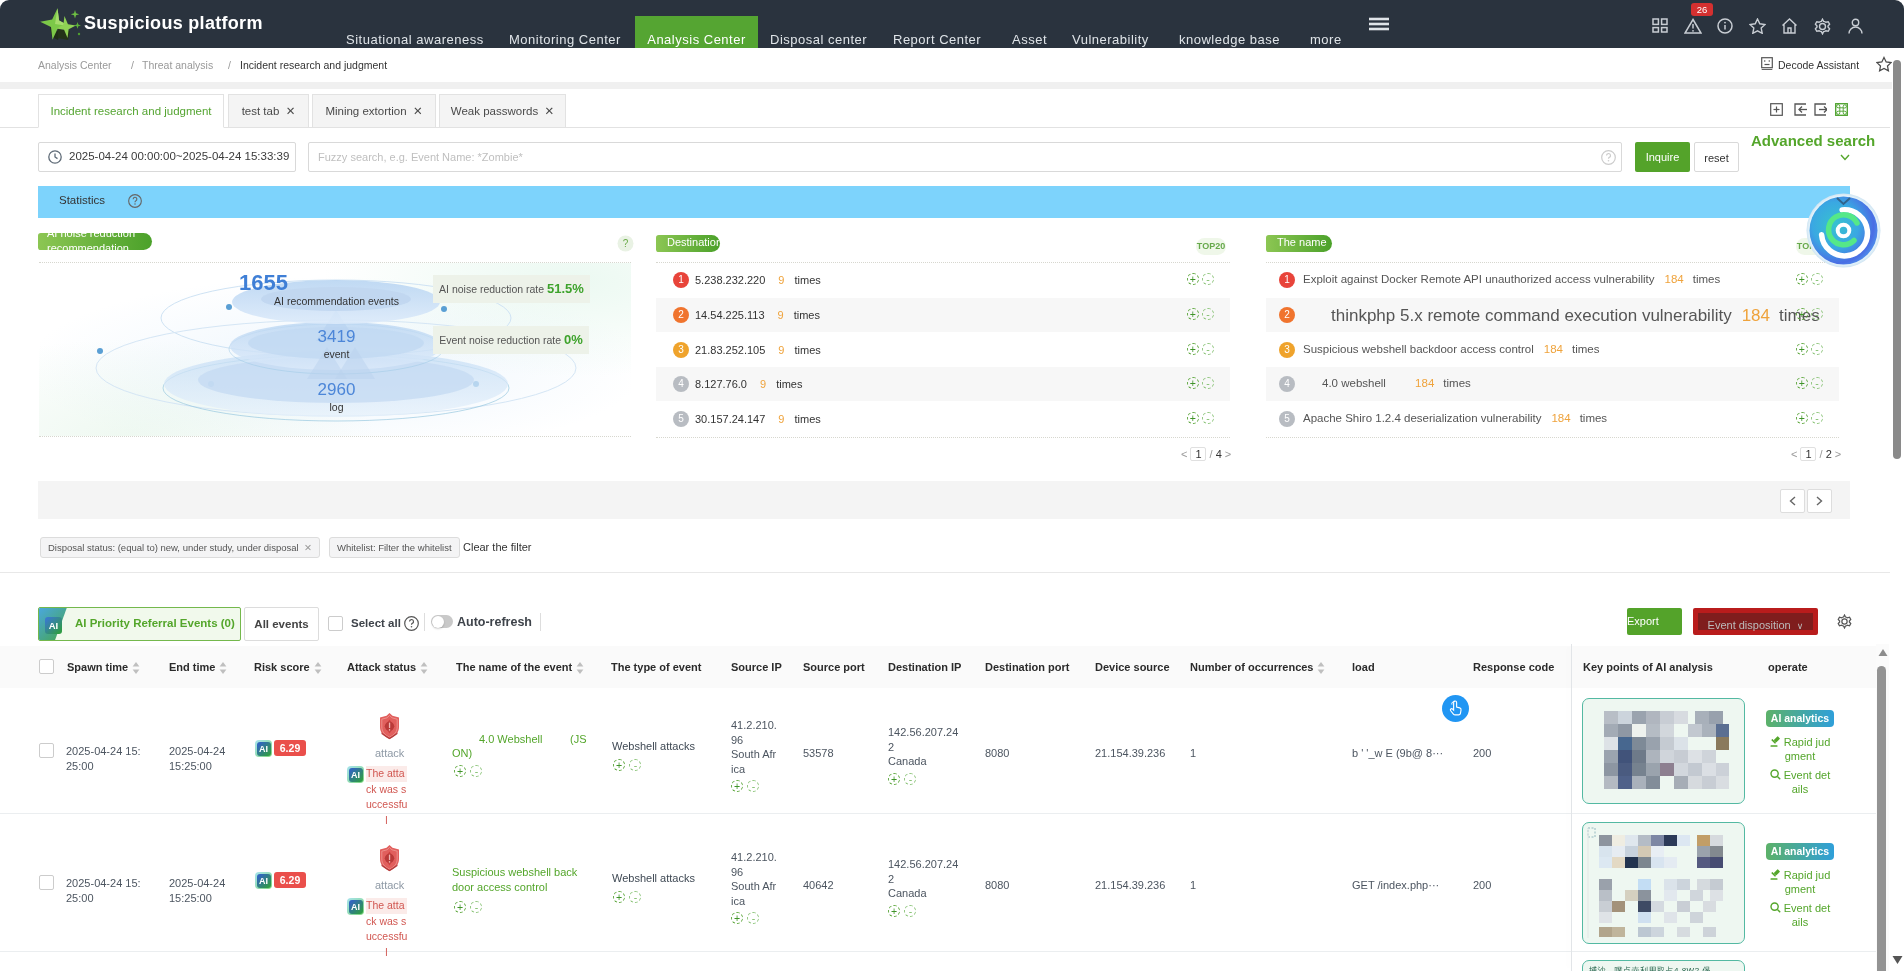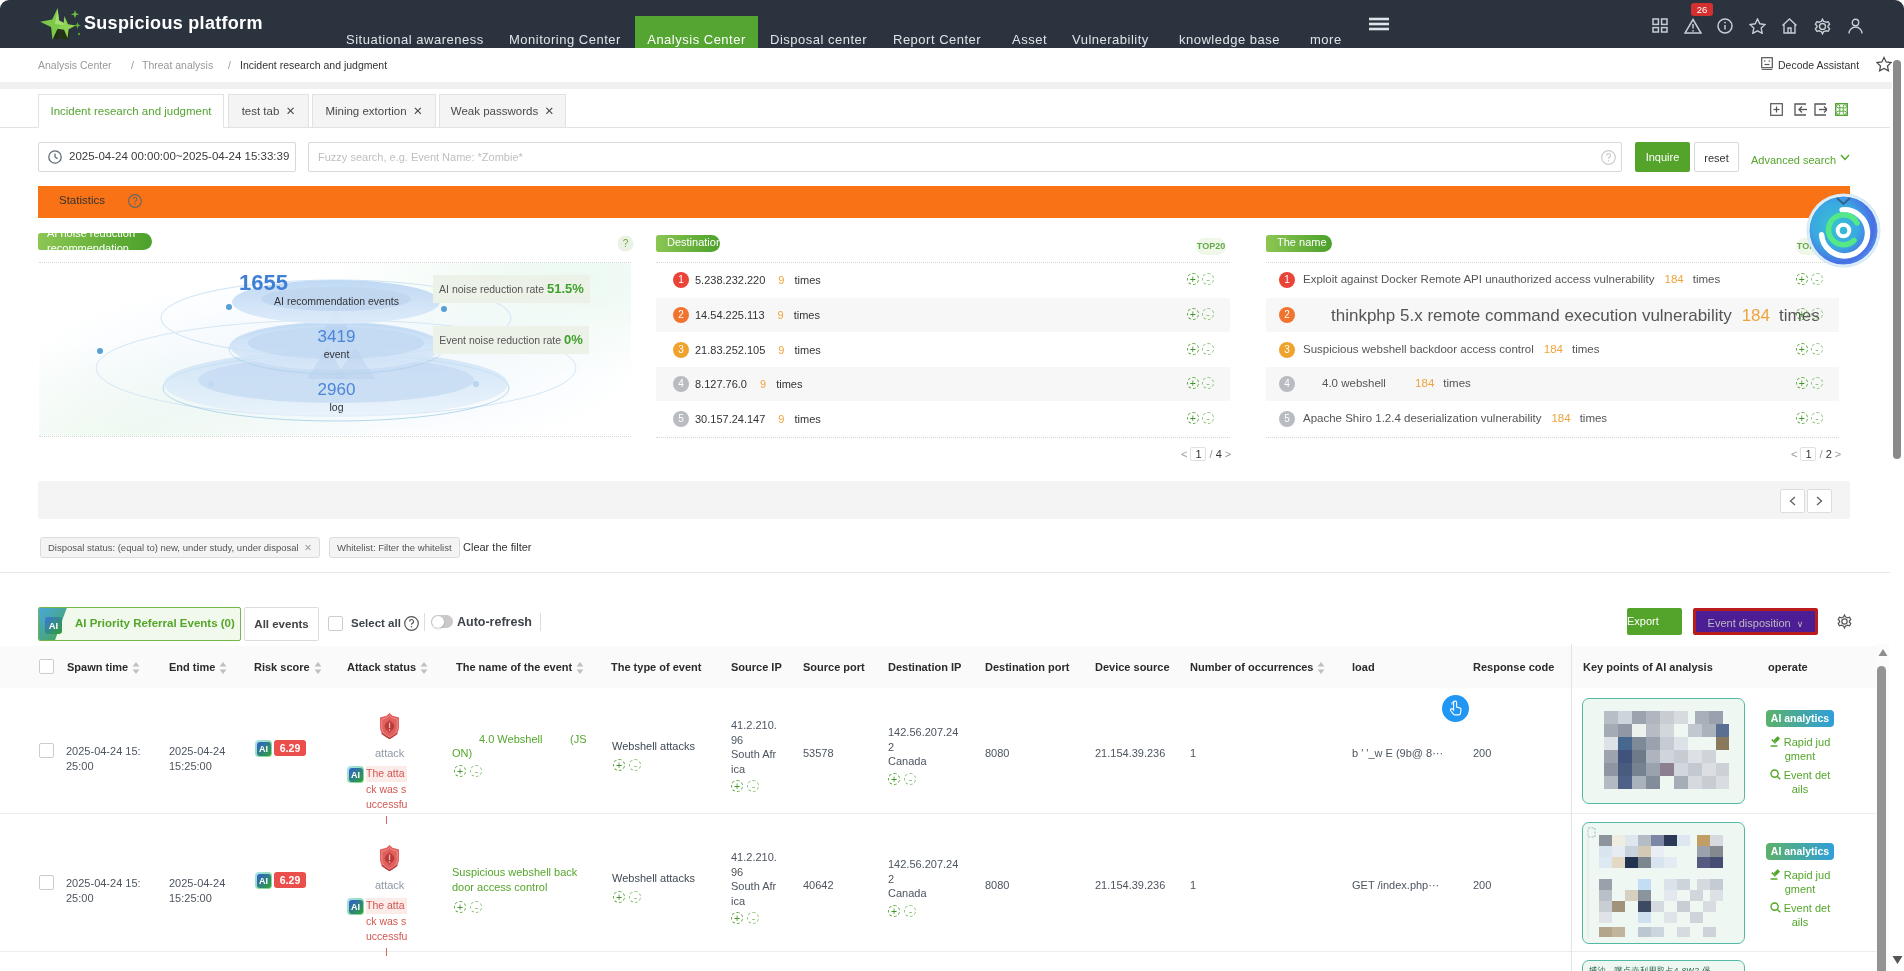--- a/index.html
+++ b/index.html
@@ -18,21 +18,21 @@
 #content{position:absolute;left:0;top:89px;width:1904px;height:882px;background:#fff;}
 
 .tab{position:absolute;top:94px;height:34px;border:1px solid #e2e2e2;background:#f4f4f4;font-size:11.5px;color:#4a4a4a;line-height:32px;text-align:center;}
 .tab.active{background:#fff;border-bottom:1px solid #fff;color:#55a532;}
 .tabline{position:absolute;left:0;top:127px;width:1890px;height:1px;background:#e2e2e2;}
 .tbicon{position:absolute;top:103px;width:13px;height:13px;}
 
 .inp{position:absolute;top:142px;height:30px;border:1px solid #d9d9d9;border-radius:2px;background:#fff;font-size:11px;}
 .btn{position:absolute;top:142px;height:30px;border-radius:2px;font-size:11px;text-align:center;line-height:30px;}
 
-#statsbar{position:absolute;left:38px;top:186px;width:1812px;height:32px;background:#f97316;font-size:11.5px;color:#333;}
+#statsbar{position:absolute;left:38px;top:186px;width:1812px;height:32px;background:#7dd3fc;font-size:11.5px;color:#333;}
 
 .pill{position:absolute;overflow:hidden;background:linear-gradient(90deg,#8cc653,#4ba12a);color:#fff;font-size:11px;border-radius:3px 9px 9px 3px;white-space:nowrap;}
 
 .toprow{position:absolute;height:34px;font-size:11px;color:#333;}
 .rank{display:inline-block;width:16px;height:16px;border-radius:50%;color:#fff;font-size:10px;text-align:center;line-height:16px;vertical-align:middle;}
 .pm{display:inline-block;width:12px;height:12px;border:1px dashed #5fa83f;border-radius:50%;color:#3f9428;font-size:10.5px;line-height:11px;text-align:center;}
 .pm.m{border-color:#8cc47a;color:#7dbd68;}
 .dotline{position:absolute;height:0;border-top:1px dotted #d7d7cf;}
 
 .grayband{position:absolute;left:38px;top:481px;width:1812px;height:38px;background:#f4f4f4;}
@@ -173,21 +173,21 @@
 <div class="abs" style="left:69px;top:150px;font-size:11.5px;color:#3a3a3a;">2025-04-24 00:00:00~2025-04-24 15:33:39</div>
 <div class="inp" style="left:308px;width:1314px;"></div>
 <div class="abs" style="left:318px;top:151px;font-size:11px;color:#bfbfbf;">Fuzzy search, e.g. Event Name: *Zombie*</div>
 <svg class="abs" style="left:1601px;top:150px" width="15" height="15" viewBox="0 0 15 15">
     <circle cx="7.5" cy="7.5" r="6.8" fill="none" stroke="#ccc" stroke-width="1.2"></circle>
     <path d="M5.5 5.5 a2 2 0 1 1 2.7 1.9 c-0.7 0.25 -0.7 0.8 -0.7 1.4" fill="none" stroke="#ccc" stroke-width="1.2"></path>
     <circle cx="7.5" cy="10.8" r="0.8" fill="#ccc"></circle>
   </svg>
 <div class="btn" style="left:1635px;width:55px;background:#54a32a;color:#fff;">Inquire</div>
 <div class="btn" style="left:1694px;width:45px;background:#fff;border:1px solid #d9d9d9;color:#333;">reset</div>
-<div class="abs" style="left:1751px;top:154px;font-size:11px;color:#54a62b;">Advanced search</div>
+<div class="abs" style="left:1751px;top:132px;font-size:15px;color:#54a62b;font-weight:bold;">Advanced search</div>
 <svg class="abs" style="left:1840px;top:154px" width="10" height="7" viewBox="0 0 10 7">
     <path d="M1 1 L5 5.5 L9 1" fill="none" stroke="#54a62b" stroke-width="1.4"></path>
   </svg>
 
 <div id="statsbar">
     <span style="position:absolute;left:21px;top:8px;">Statistics</span>
 <svg class="abs" style="left:90px;top:8px" width="14" height="14" viewBox="0 0 15 15">
       <circle cx="7.5" cy="7.5" r="6.8" fill="none" stroke="#666" stroke-width="1.2"></circle>
       <path d="M5.5 5.5 a2 2 0 1 1 2.7 1.9 c-0.7 0.25 -0.7 0.8 -0.7 1.4" fill="none" stroke="#666" stroke-width="1.2"></path>
       <circle cx="7.5" cy="10.8" r="0.8" fill="#666"></circle>
@@ -347,21 +347,21 @@
     <path d="M5.5 5.5 a2 2 0 1 1 2.7 1.9 c-0.7 0.25 -0.7 0.8 -0.7 1.4" fill="none" stroke="#555" stroke-width="1.2"></path>
     <circle cx="7.5" cy="10.8" r="0.8" fill="#555"></circle>
   </svg>
 <div class="abs" style="left:424px;top:613px;width:1px;height:18px;background:#ddd;"></div>
 <div class="abs" style="left:431px;top:615px;width:22px;height:13px;background:#c9c9c9;border-radius:7px;">
     <span style="position:absolute;left:0.5px;top:0.5px;width:12px;height:12px;background:#fff;border-radius:50%;box-shadow:0 1px 2px rgba(0,0,0,0.2);"></span>
   </div>
 <div class="abs" style="left:457px;top:615px;font-size:12.5px;font-weight:bold;color:#3e434a;">Auto-refresh</div>
 <div class="abs" style="left:540px;top:613px;width:1px;height:18px;background:#ddd;"></div>
 <div class="abs" style="left:1627px;top:608px;width:55px;height:27px;background:#54a32a;border-radius:2px;color:#fff;font-size:11px;text-align:left;line-height:27px;">Export</div>
-<div class="abs" style="left:1693px;top:608px;width:125px;height:27px;background:#4c1d95;border:3px solid #b91c1c;border-radius:2px;color:#bcbcbc;font-size:11px;text-align:center;line-height:25px;">Event disposition&nbsp;&nbsp;<span style="font-size:9px;">∨</span></div>
+<div class="abs" style="left:1693px;top:608px;width:125px;height:27px;background:#7f1d1d;border:5px solid #b91c1c;border-radius:2px;color:#bcbcbc;font-size:11px;text-align:center;line-height:25px;">Event disposition&nbsp;&nbsp;<span style="font-size:9px;">∨</span></div>
 <svg class="abs" style="left:1837px;top:614px" width="15" height="15" viewBox="0 0 17 17">
     <g fill="none" stroke="#555" stroke-width="1.4">
       <circle cx="8.5" cy="8.5" r="3"></circle>
       <path d="M8.5 1.2 L9.6 3.4 A5.4 5.4 0 0 1 11.8 4.3 L14.2 3.7 L15.6 6.1 L14 8 A5.4 5.4 0 0 1 14 9 L15.6 10.9 L14.2 13.3 L11.8 12.7 A5.4 5.4 0 0 1 9.6 13.6 L8.5 15.8 L7.4 13.6 A5.4 5.4 0 0 1 5.2 12.7 L2.8 13.3 L1.4 10.9 L3 9 A5.4 5.4 0 0 1 3 8 L1.4 6.1 L2.8 3.7 L5.2 4.3 A5.4 5.4 0 0 1 7.4 3.4 Z"></path>
     </g>
   </svg>
 
 <div id="thead">
   <div class="abs" style="left:39px;top:13px;width:15px;height:15px;background:#fff;border:1px solid #ccc;border-radius:2px;"></div>
   <div class="th" style="left:67px;">Spawn time<svg class="sort" width="8" height="12" viewBox="0 0 8 12">

